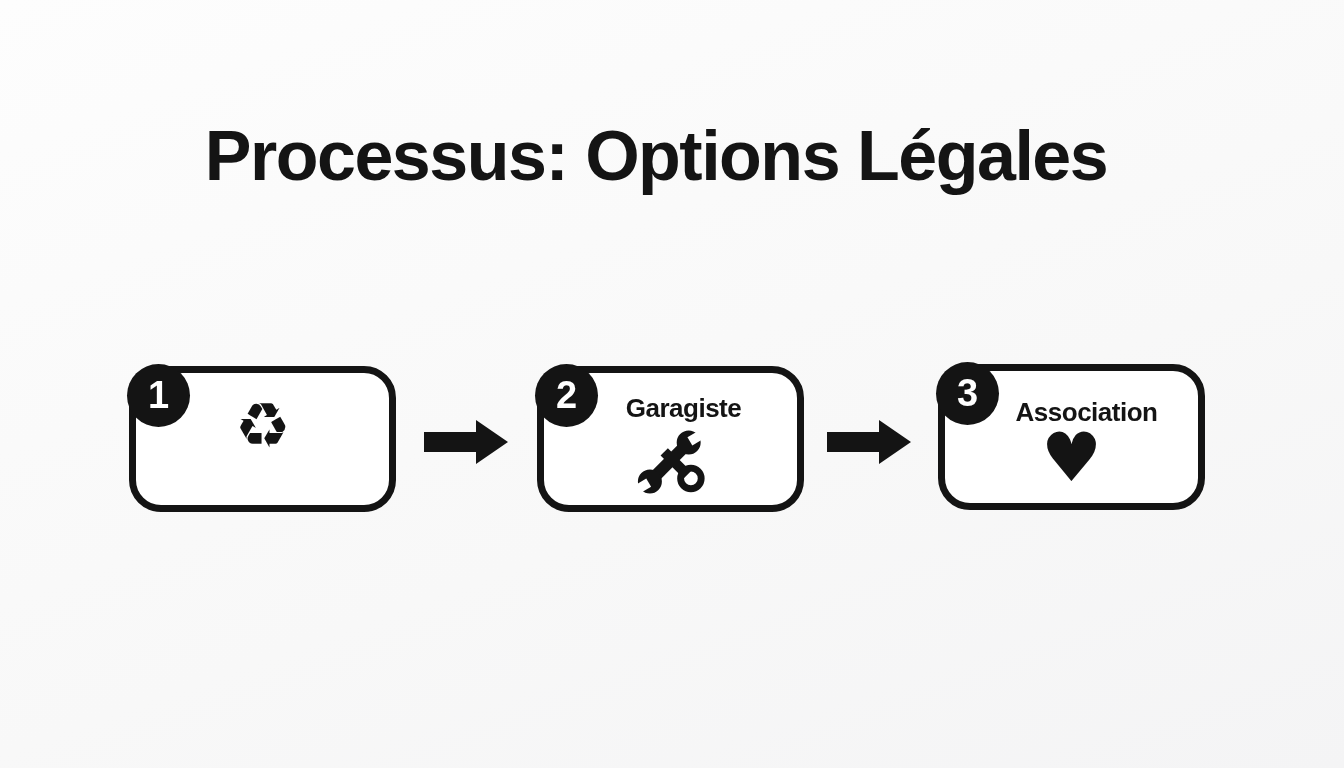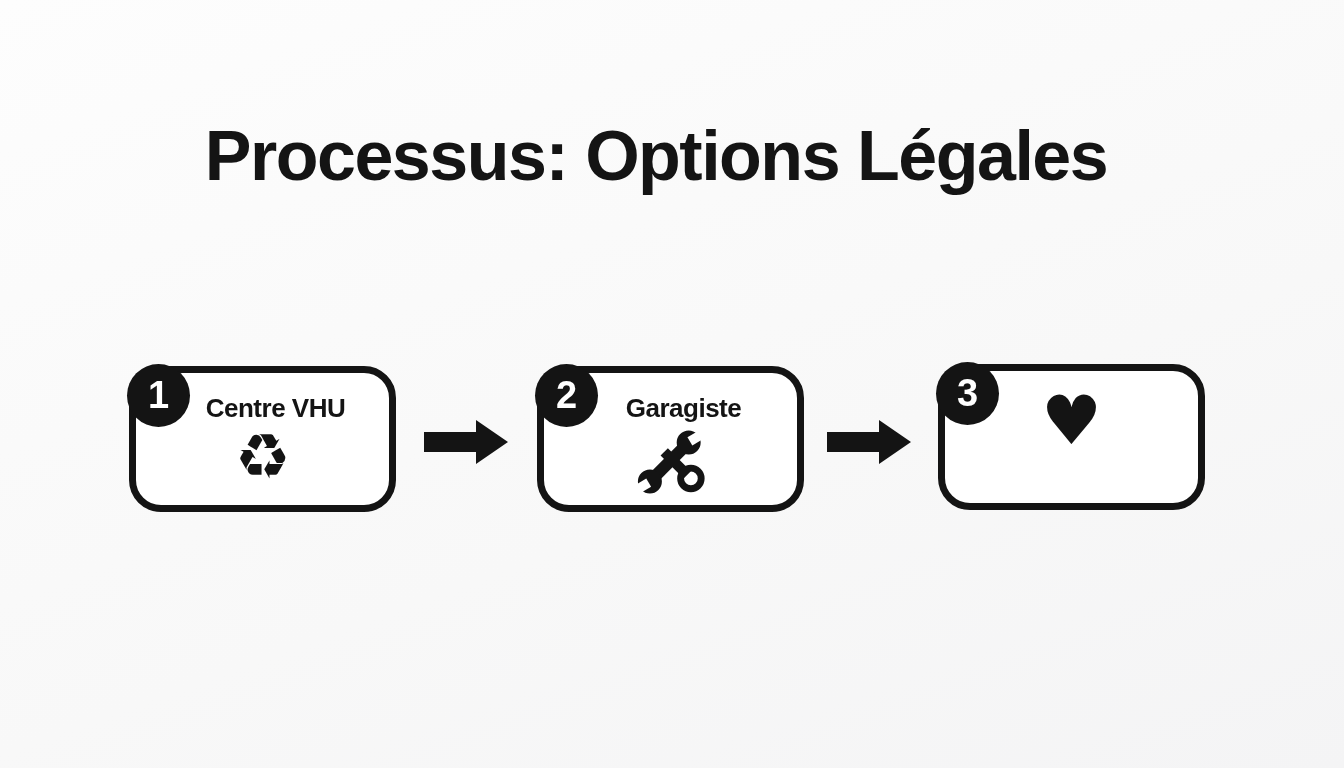--- a/index.html
+++ b/index.html
@@ -87,21 +87,20 @@
 </style>
 </head>
 <body>
 
 <h1 class="title">Processus: Options Légales</h1>
 
 <div class="step-box b1">
   <div class="badge">
     <span>1</span>
   </div>
-  <div class="step-label">Centre VHU</div>
   <div class="step-icon">
     <span class="glyph-icon">♻</span>
   </div>
 </div>
 
 <svg class="arrow a1" viewBox="0 0 84 44" aria-hidden="true">
   <polygon points="0,12 52,12 52,0 84,22 52,44 52,32 0,32" fill="#141414"></polygon>
 </svg>
 
 <div class="step-box b2">
@@ -129,16 +128,17 @@
 </div>
 
 <svg class="arrow a2" viewBox="0 0 84 44" aria-hidden="true">
   <polygon points="0,12 52,12 52,0 84,22 52,44 52,32 0,32" fill="#141414"></polygon>
 </svg>
 
 <div class="step-box b3">
   <div class="badge">
     <span>3</span>
   </div>
+  <div class="step-label">Association</div>
   <div class="step-icon">
     <span class="glyph-icon">♥</span>
   </div>
 </div>
 
 </body></html>

